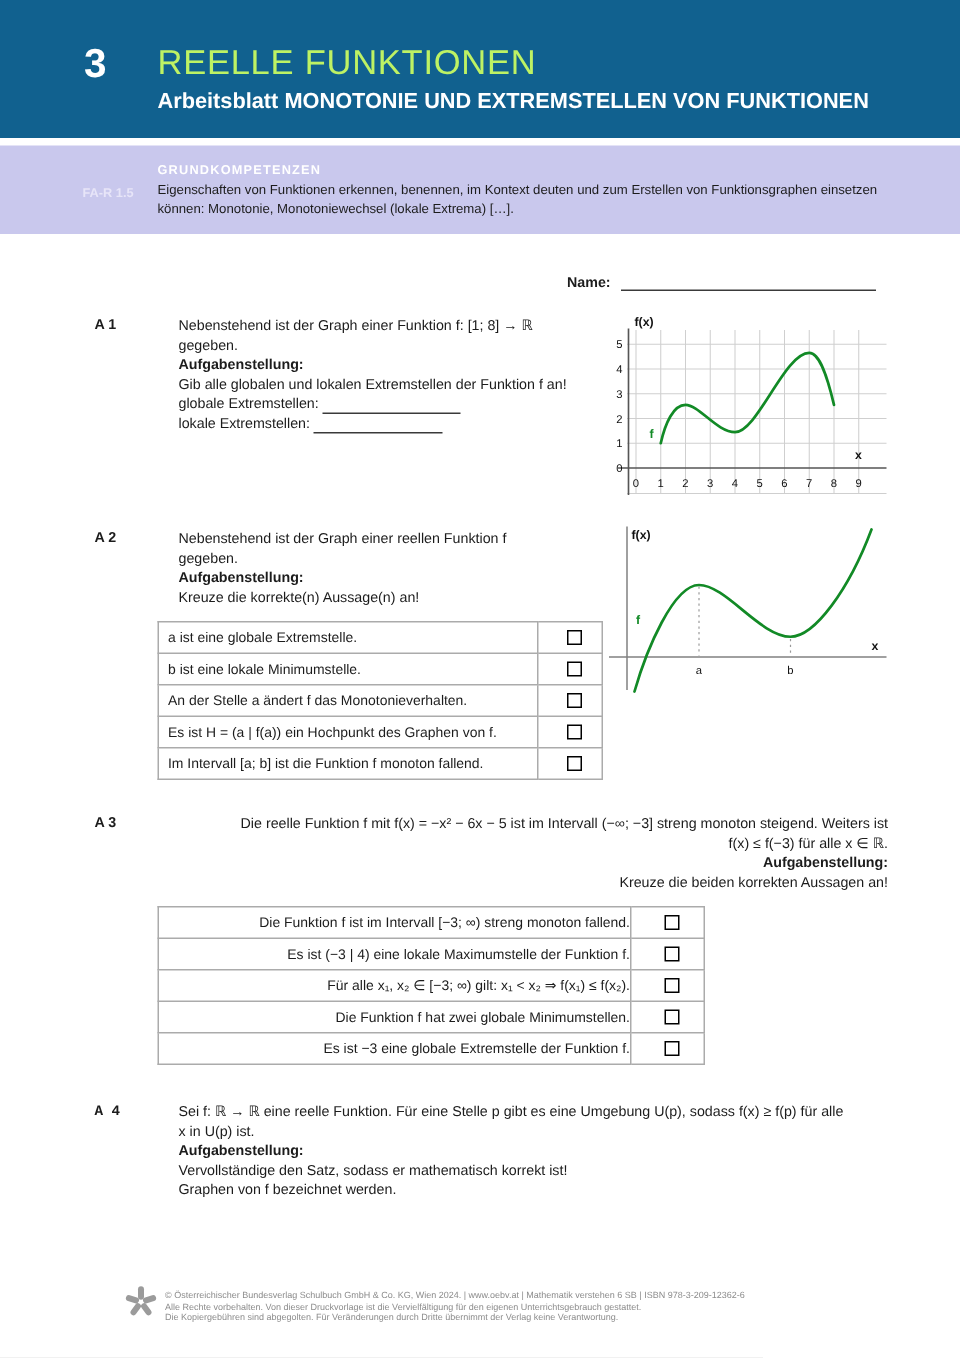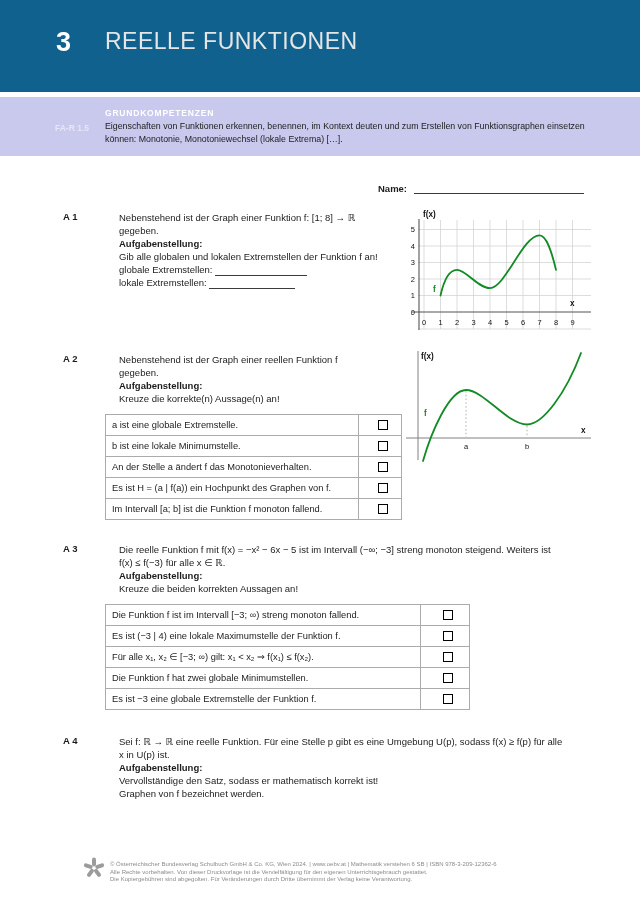--- a/index.html
+++ b/index.html
@@ -4,21 +4,21 @@
 <style>
   html,body{margin:0;padding:0;background:#e8e8e8;}
   .page{
     position:relative;width:640px;height:905px;background:#ffffff;
     font-family:"Liberation Sans","DejaVu Sans",sans-serif;color:#1c1c1c;
     overflow:hidden;margin:0 auto;
   }
   
   .hdr{position:absolute;left:0;top:0;width:640px;height:92px;background:#11618f;}
   .hdr-num{position:absolute;left:56px;top:27px;font-size:27px;font-weight:bold;color:#fff;}
-  .hdr-title{position:absolute;left:105px;top:28px;font-size:23px;font-weight:400;color:#e5e5e5;letter-spacing:0.5px;}
+  .hdr-title{position:absolute;left:105px;top:28px;font-size:23px;font-weight:400;color:#bef264;letter-spacing:0.5px;}
   .hdr-sub{position:absolute;left:105px;top:60px;font-size:14.5px;font-weight:bold;color:#fff;}
   
   .comp{position:absolute;left:0;top:97px;width:640px;height:59px;background:#c9c8ed;}
   .comp-code{position:absolute;left:55px;top:26px;font-size:8.5px;font-weight:bold;color:#e7e5f8;}
   .comp-head{position:absolute;left:105px;top:11px;font-size:8.5px;font-weight:bold;color:#ffffff;letter-spacing:0.8px;}
   .comp-l1{position:absolute;left:105px;top:24px;font-size:8.8px;width:500px;}
   .comp-l2{position:absolute;left:105px;top:37px;font-size:8.8px;width:500px;}
   .b{font-weight:normal;}
   
   .name-row{position:absolute;left:378px;top:183px;font-size:9.5px;font-weight:bold;}
@@ -48,20 +48,21 @@
   .foot{position:absolute;left:110px;top:861px;font-size:6px;line-height:7.5px;color:#8c8c8c;width:470px;}
 </style>
 </head>
 <body>
 
 <div class="page">
 
   <div class="hdr">
     <div class="hdr-num">3</div>
     <div class="hdr-title">REELLE FUNKTIONEN</div>
+    <div class="hdr-sub">Arbeitsblatt MONOTONIE UND EXTREMSTELLEN VON FUNKTIONEN</div>
   </div>
 
   <div class="comp">
     <div class="comp-code">FA-R 1.5</div>
     <div class="comp-head">GRUNDKOMPETENZEN</div>
     <div class="comp-l1"><span class="b">Eigenschaften von Funktionen</span><span> erkennen, benennen, im Kontext deuten und zum Erstellen von Funktionsgraphen einsetzen</span></div>
     <div class="comp-l2">können: Monotonie, Monotoniewechsel (lokale Extrema) […].</div>
   </div>
 
   <div class="name-row">
@@ -175,21 +176,21 @@
       <text class="axlbl" x="17" y="11">f(x)</text>
       <text class="axlbl" x="177" y="85">x</text>
       <path d="M19,113 C27,85 45,42 62,42 C80,42 103,76.5 123,76.5 C139,76.5 162,45 177,5" fill="none" stroke="#128a26" stroke-width="1.8" stroke-linecap="round"></path>
       <text class="flbl" x="20" y="68" fill="#128a26">f</text>
       <text class="ticktxt" x="62" y="101" text-anchor="middle">a</text>
       <text class="ticktxt" x="123" y="101" text-anchor="middle">b</text>
     </svg>
   </div>
 
   <div class="task-label" style="top:543px;">A 3</div>
-  <div class="task" style="top:543px;width:487px;">
+  <div class="task" style="top:543px;width:487px;text-align:right;">
     <p>Die reelle Funktion f mit f(x) = −x² − 6x − 5 ist im Intervall (−∞; −3] streng monoton steigend. Weiters ist</p>
     <p>f(x) ≤ f(−3) für alle x ∈ ℝ.</p>
     <p class="aufg gap7">Aufgabenstellung:</p>
     <p>Kreuze die beiden korrekten Aussagen an!</p>
     <table class="chk">
       <tbody>
           <tr>
             <td style="width:308px;margin-top:42px;">Die Funktion f ist im Intervall [−3; ∞) streng monoton fallend.</td>
             <td class="cbcell" style="width:42px;"><span class="cb"></span></td>
           </tr>
@@ -206,21 +207,21 @@
             <td class="cbcell"><span class="cb"></span></td>
           </tr>
       <tr>
             <td>Es ist −3 eine globale Extremstelle der Funktion f.</td>
             <td class="cbcell"><span class="cb"></span></td>
           </tr>
     </tbody>
       </table>
   </div>
 
-  <div class="task-label" style="top:735px;">A 4</div>
+  <div class="task-label" style="top:735px;font-family:Liberation Mono, monospace;">A 4</div>
   <div class="task" style="top:735px;width:489px;">
     <p>Sei f: ℝ → ℝ eine reelle Funktion. Für eine Stelle p gibt es eine Umgebung U(p), sodass f(x) ≥ f(p) für alle</p>
     <p>x in U(p) ist.</p>
     <p class="aufg gap7">Aufgabenstellung:</p>
     <p>Vervollständige den Satz, sodass er mathematisch korrekt ist!</p>
     <p>Graphen von f bezeichnet werden.</p>
   </div>
 
   <div class="foot-logo">
     <svg width="22" height="22" viewBox="0 0 22 22">

